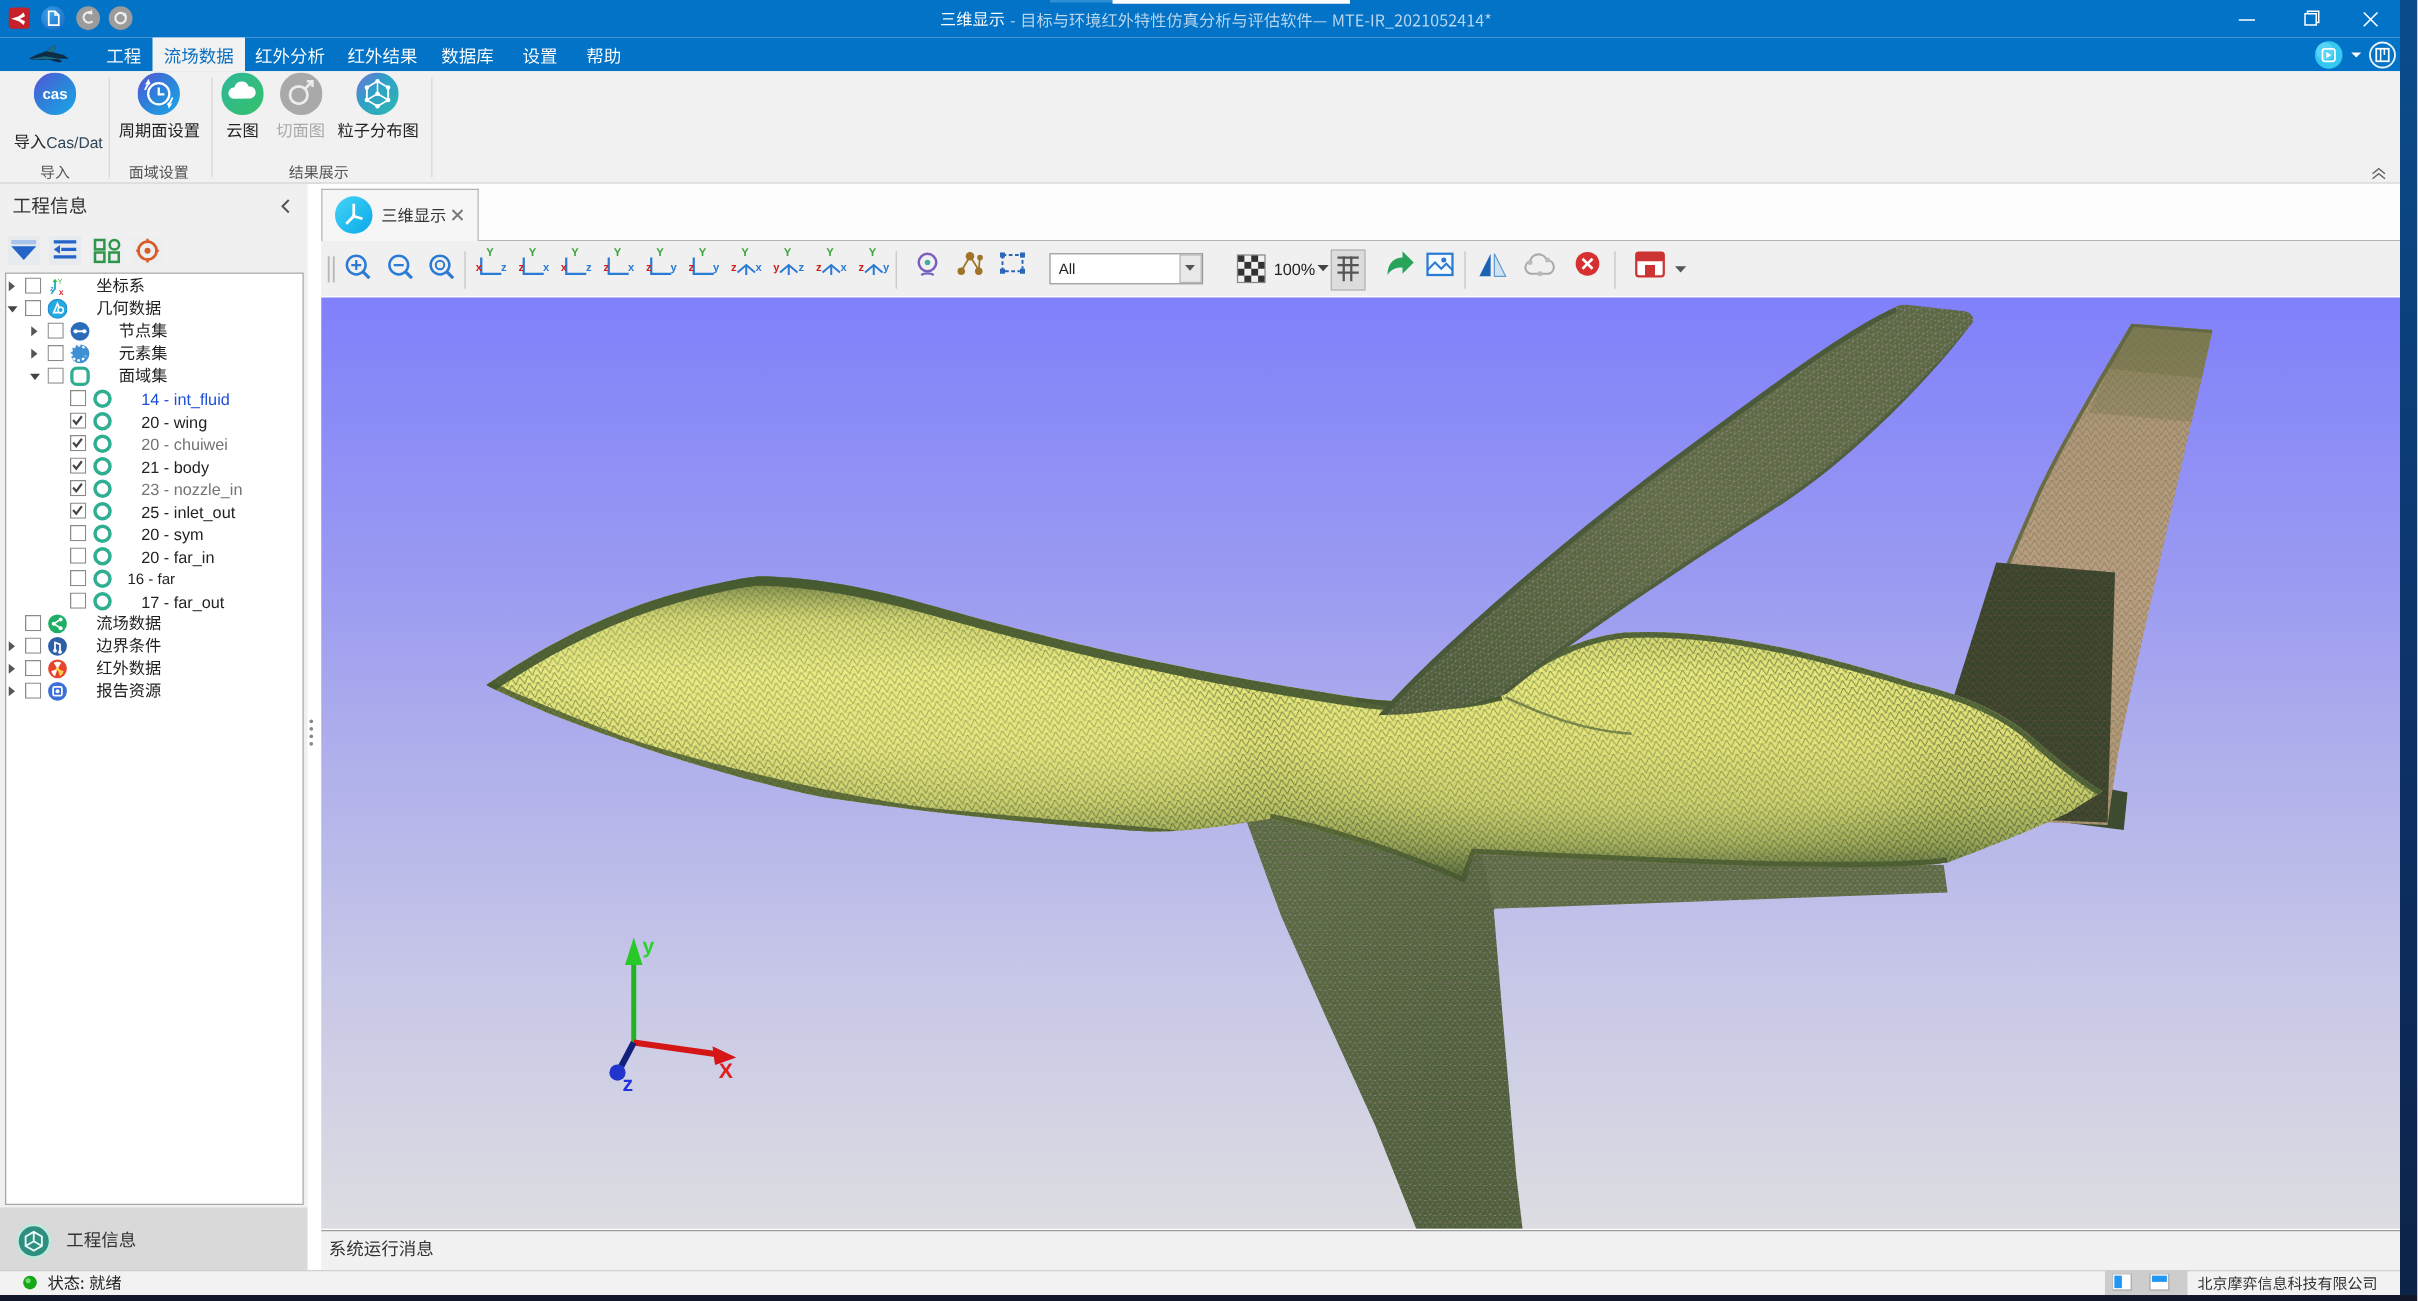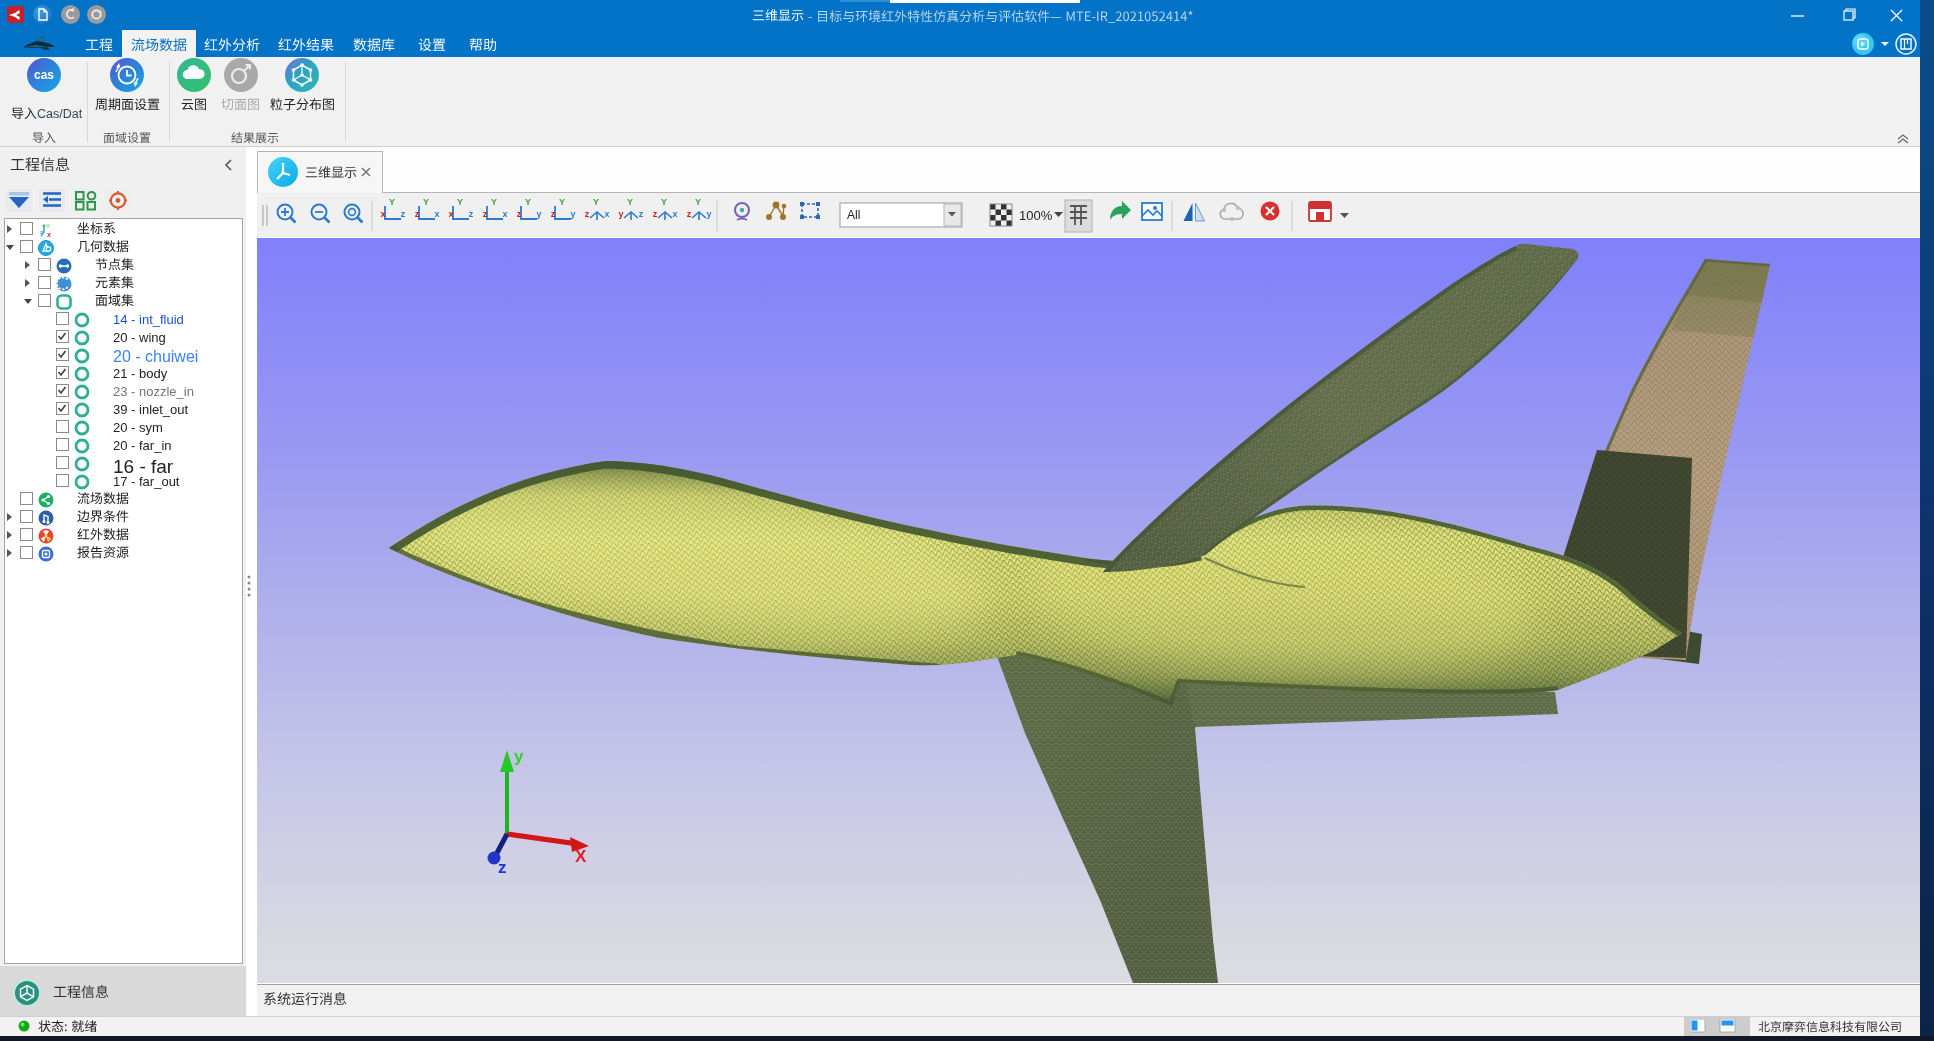--- a/index.html
+++ b/index.html
@@ -380,21 +380,21 @@
       <circle cx="8" cy="8" r="6" fill="none" stroke="#2fae92" stroke-width="2.8"></circle>
     </svg></div>
 <div class="ab" style="left:113px;top:330px;font-size:13px;color:#222">20 - wing</div>
 <svg class="ab" style="left:56px;top:348px" width="13" height="13">
     <rect x="0.5" y="0.5" width="12" height="12" fill="#fff" stroke="#8a8a8a"></rect>
     <path d="M2.5,6 l2.5,3 l4.5,-6" fill="none" stroke="#444" stroke-width="1.7"></path>
   </svg>
 <div class="ab" style="left:74px;top:347px"><svg width="16" height="16" style="vertical-align:-3px">
       <circle cx="8" cy="8" r="6" fill="none" stroke="#2fae92" stroke-width="2.8"></circle>
     </svg></div>
-<div class="ab" style="left:113px;top:348px;font-size:16px;color:#3b82f6">20 - chuiwei</div>
+<div class="ab" style="left:113px;top:348px;font-size:13px;color:#737373">20 - chuiwei</div>
 <svg class="ab" style="left:56px;top:366px" width="13" height="13">
     <rect x="0.5" y="0.5" width="12" height="12" fill="#fff" stroke="#8a8a8a"></rect>
     <path d="M2.5,6 l2.5,3 l4.5,-6" fill="none" stroke="#444" stroke-width="1.7"></path>
   </svg>
 <div class="ab" style="left:74px;top:365px"><svg width="16" height="16" style="vertical-align:-3px">
       <circle cx="8" cy="8" r="6" fill="none" stroke="#2fae92" stroke-width="2.8"></circle>
     </svg></div>
 <div class="ab" style="left:113px;top:366px;font-size:13px;color:#222">21 - body</div>
 <svg class="ab" style="left:56px;top:384px" width="13" height="13">
     <rect x="0.5" y="0.5" width="12" height="12" fill="#fff" stroke="#8a8a8a"></rect>
@@ -404,42 +404,42 @@
       <circle cx="8" cy="8" r="6" fill="none" stroke="#2fae92" stroke-width="2.8"></circle>
     </svg></div>
 <div class="ab" style="left:113px;top:384px;font-size:13px;color:#737373">23 - nozzle_in</div>
 <svg class="ab" style="left:56px;top:402px" width="13" height="13">
     <rect x="0.5" y="0.5" width="12" height="12" fill="#fff" stroke="#8a8a8a"></rect>
     <path d="M2.5,6 l2.5,3 l4.5,-6" fill="none" stroke="#444" stroke-width="1.7"></path>
   </svg>
 <div class="ab" style="left:74px;top:401px"><svg width="16" height="16" style="vertical-align:-3px">
       <circle cx="8" cy="8" r="6" fill="none" stroke="#2fae92" stroke-width="2.8"></circle>
     </svg></div>
-<div class="ab" style="left:113px;top:402px;font-size:13px;color:#222">39 - inlet_out</div>
+<div class="ab" style="left:113px;top:402px;font-size:13px;color:#222">25 - inlet_out</div>
 <svg class="ab" style="left:56px;top:420px" width="13" height="13">
     <rect x="0.5" y="0.5" width="12" height="12" fill="#fff" stroke="#8a8a8a"></rect>
   </svg>
 <div class="ab" style="left:74px;top:419px"><svg width="16" height="16" style="vertical-align:-3px">
       <circle cx="8" cy="8" r="6" fill="none" stroke="#2fae92" stroke-width="2.8"></circle>
     </svg></div>
 <div class="ab" style="left:113px;top:420px;font-size:13px;color:#222">20 - sym</div>
 <svg class="ab" style="left:56px;top:438px" width="13" height="13">
     <rect x="0.5" y="0.5" width="12" height="12" fill="#fff" stroke="#8a8a8a"></rect>
   </svg>
 <div class="ab" style="left:74px;top:437px"><svg width="16" height="16" style="vertical-align:-3px">
       <circle cx="8" cy="8" r="6" fill="none" stroke="#2fae92" stroke-width="2.8"></circle>
     </svg></div>
 <div class="ab" style="left:113px;top:438px;font-size:13px;color:#222">20 - far_in</div>
 <svg class="ab" style="left:56px;top:456px" width="13" height="13">
     <rect x="0.5" y="0.5" width="12" height="12" fill="#fff" stroke="#8a8a8a"></rect>
   </svg>
 <div class="ab" style="left:74px;top:455px"><svg width="16" height="16" style="vertical-align:-3px">
       <circle cx="8" cy="8" r="6" fill="none" stroke="#2fae92" stroke-width="2.8"></circle>
     </svg></div>
-<div class="ab" style="left:113px;top:456px;font-size:19px;color:#222">16 - far</div>
+<div class="ab" style="left:102px;top:456px;font-size:12px;color:#222">16 - far</div>
 <svg class="ab" style="left:56px;top:474px" width="13" height="13">
     <rect x="0.5" y="0.5" width="12" height="12" fill="#fff" stroke="#8a8a8a"></rect>
   </svg>
 <div class="ab" style="left:74px;top:473px"><svg width="16" height="16" style="vertical-align:-3px">
       <circle cx="8" cy="8" r="6" fill="none" stroke="#2fae92" stroke-width="2.8"></circle>
     </svg></div>
 <div class="ab" style="left:113px;top:474px;font-size:13px;color:#222">17 - far_out</div>
 <svg class="ab" style="left:20px;top:492px" width="13" height="13">
     <rect x="0.5" y="0.5" width="12" height="12" fill="#fff" stroke="#8a8a8a"></rect>
   </svg>

